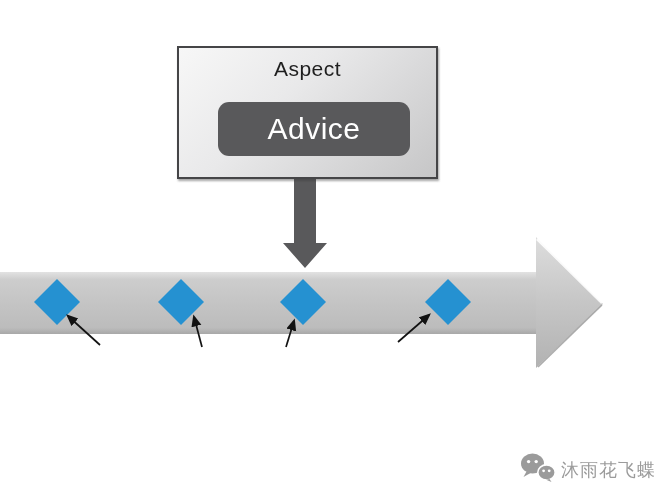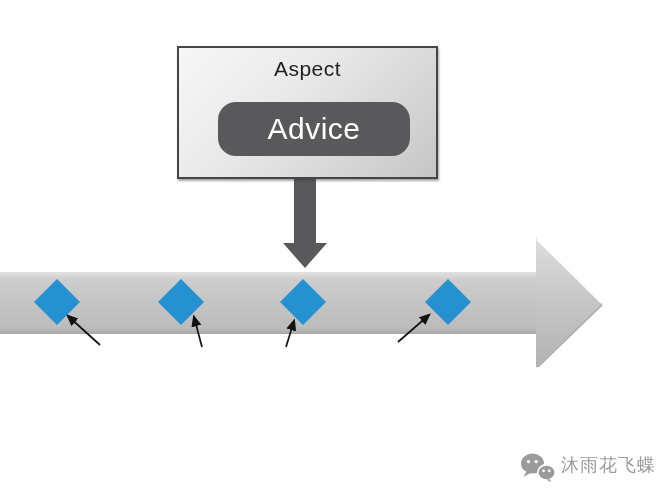--- a/index.html
+++ b/index.html
@@ -37,21 +37,21 @@
     font-size: 21px;
     color: #1f1f1f;
     letter-spacing: 0.5px;
   }
   .advice-btn {
     position: absolute;
     left: 39px;
     top: 54px;
     width: 192px;
     height: 54px;
-    border-radius: 18px;
+    border-radius: 11px;
     background: #59595b;
     color: #ffffff;
     font-size: 30px;
     display: flex;
     align-items: center;
     justify-content: center;
     letter-spacing: 0.5px;
   }
 
   
@@ -62,21 +62,21 @@
     width: 661px;
     height: 500px;
   }
 
   
   .watermark {
     position: absolute;
     left: 520px;
     top: 453px;
     display: flex;
-    align-items: flex-start;
+    align-items: flex-end;
     gap: 5px;
     color: #9b9b9b;
     font-size: 18px;
     letter-spacing: 1px;
     font-family: "Liberation Sans", "DejaVu Sans", sans-serif;
   }
   .watermark svg { display: block; }
 </style>
 </head>
 <body>

